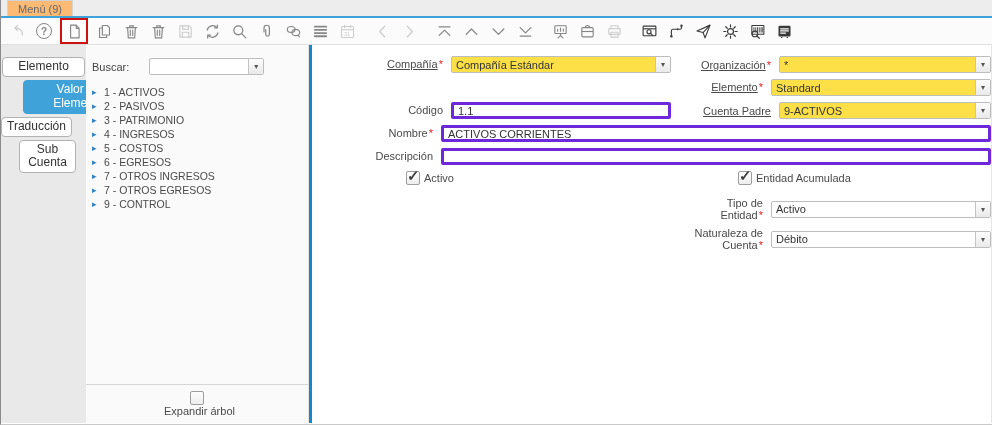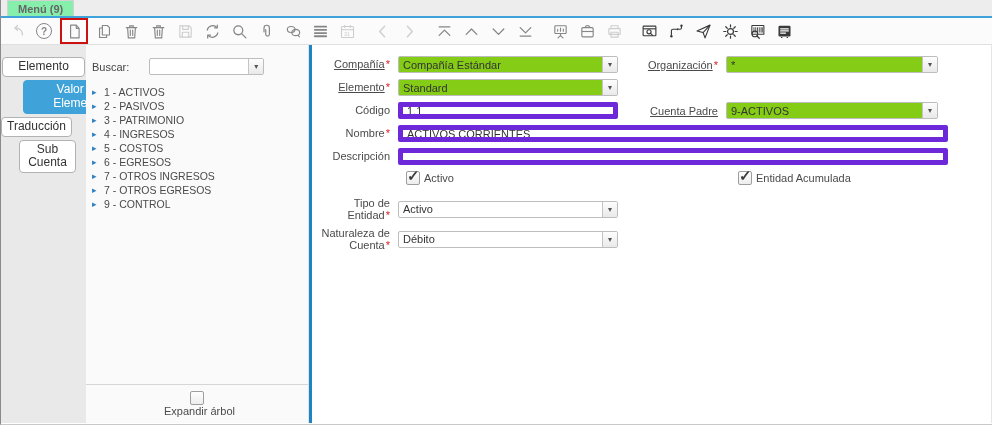--- a/index.html
+++ b/index.html
@@ -7,21 +7,21 @@
   body { font-family: "Liberation Sans", sans-serif; }
   .app {
     position: relative; width: 992px; height: 425px;
     background: #fff; overflow: hidden;
     border-left: 1px solid #8a8a8a; border-bottom: 1px solid #c9c9c9;
     font-size: 11px; color: #4a4a4a;
   }
   
   .tabbar { height: 16px; background: #ededed; display: flex; align-items: flex-end; padding-left: 6px; }
   .wtab { height: 16px; display: flex; align-items: center; padding: 0 10px; font-size: 11px; cursor: pointer; }
-  .wtab.inactive { background: #86efac; color: #666; border: 1px solid #d2d2d2; border-bottom: none; margin-right: 3px; font-weight: bold; }
+  .wtab.inactive { background: #fdba74; color: #666; border: 1px solid #d2d2d2; border-bottom: none; margin-right: 3px; }
   .wtab.active { background: #3fa3d9; color: #fff; font-weight: bold; border-radius: 2px 2px 0 0; }
   .wtab .close { margin-left: 7px; font-size: 10px; font-weight: normal; color: #e9f6ff; cursor: pointer; }
   .blue-line { height: 2px; background: #3fa3d9; }
   
   .toolbar { height: 27px; background: #fbfbfb; border-bottom: 1px solid #e0e0e0; display: flex; align-items: center; padding-left: 7px; }
   .tbtn { width: 18px; height: 18px; display: inline-flex; align-items: center; justify-content: center; margin-right: 9px; color: #868686; cursor: pointer; flex: none; }
   .tbtn svg { width: 17px; height: 17px; display: block; }
   .tbtn.disabled { color: #cdcdcd; cursor: default; }
   .tbtn.dark { color: #3a3a3a; }
   .tbtn.grpgap { margin-left: 8px; }
@@ -41,42 +41,42 @@
   .stab.t2 { width: 71px; min-height: 20px; }
   .stab.t3 { margin-left: 18px; width: 57px; min-height: 33px; }
   
   .tree-panel { width: 223px; background: #fafafa; border-right: 1px solid #e3e3e3; flex: none; display: flex; flex-direction: column; }
   .search-row { display: flex; align-items: center; padding: 13px 6px 6px 6px; }
   .search-row .lbl { margin-right: 20px; color: #444; }
   .combo { position: relative; display: flex; align-items: center; height: 17px; border: 1px solid #bdbdbd; border-radius: 2px; background: #fff; }
   .combo .val { flex: 1; padding: 0 4px; font-size: 11px; color: #333; white-space: nowrap; overflow: hidden; }
   .combo .btn { width: 15px; height: 100%; border-left: 1px solid #c4c4c4; background: linear-gradient(#fdfdfd,#e9e9e9);
                 display: flex; align-items: center; justify-content: center; font-size: 8px; color: #555; cursor: pointer; flex:none; }
-  .combo.gray { background: #84cc16; }
+  .combo.gray { background: #fde047; }
   .search-combo { width: 115px; }
   .tree { flex: 1; padding: 4px 0 0 6px; overflow: hidden; }
   .titem { display: flex; align-items: center; height: 14px; cursor: pointer; color: #4a4a4a; font-size: 10.5px; }
   .titem .arrow { color: #2f7fc1; font-size: 9px; margin-right: 4px; width: 8px; }
   .expand-row { border-top: 1px solid #d6d6d6; padding: 6px 6px; display: flex; align-items: center; flex-direction: column; }
   .cbox { width: 14px; height: 14px; border: 1px solid #9e9e9e; border-radius: 2px; background: linear-gradient(#fefefe,#ededed);
           position: relative; cursor: pointer; flex: none; }
   .cbox .chk { position: absolute; left: 0px; top: -5px; font-size: 15px; font-weight: bold; color: #3c3c3c; }
   .expand-row .lbl { margin-left: 5px; }
   
   .vdivider { width: 3px; background: #1e84c8; flex: none; }
   
   .form-area { flex: 1; background: #fff; padding-top: 11px; position: relative; border-right: 1px solid #e6e6e6; }
-  .frow { display: flex; align-items: center; margin-bottom: 6px; min-height: 17px; }
+  .frow { display: flex; align-items: center; margin-bottom: 6px; min-height: 17px; justify-content: flex-end; }
   .flabel { width: 86px; text-align: right; padding-right: 8px; color: #4a4a4a; line-height: 1.1; flex: none; }
   .flabel2 { width: 100px; margin-left: 8px; text-align: right; padding-right: 8px; color: #4a4a4a; flex: none; }
   .flabel .u, .flabel2 .u { text-decoration: underline; cursor: pointer; }
   .req { color: #e02020; margin-left: 1px; }
   .fld { height: 17px; }
   .w1 { width: 220px; } .w2 { width: 212px; } .wide { width: 550px; }
-  .tinput { border: 5px solid #6d28d9; border-radius: 2px; background: #fff; font-family: "Liberation Sans", sans-serif;
+  .tinput { border: 3px solid #6d28d9; border-radius: 2px; background: #fff; font-family: "Liberation Sans", sans-serif;
             font-size: 11px; color: #333; padding: 0 4px; outline: none; }
   .cbrow { position: relative; height: 17px; margin-bottom: 6px; }
   .cbitem { position: absolute; top: 0; display: flex; align-items: center; }
   .cbitem .lbl { margin-left: 4px; }
   .cb1 { left: 94px; } .cb2 { left: 426px; }
   .gap-top { margin-top: 9px; }
 </style>
 </head>
 <body>
 

